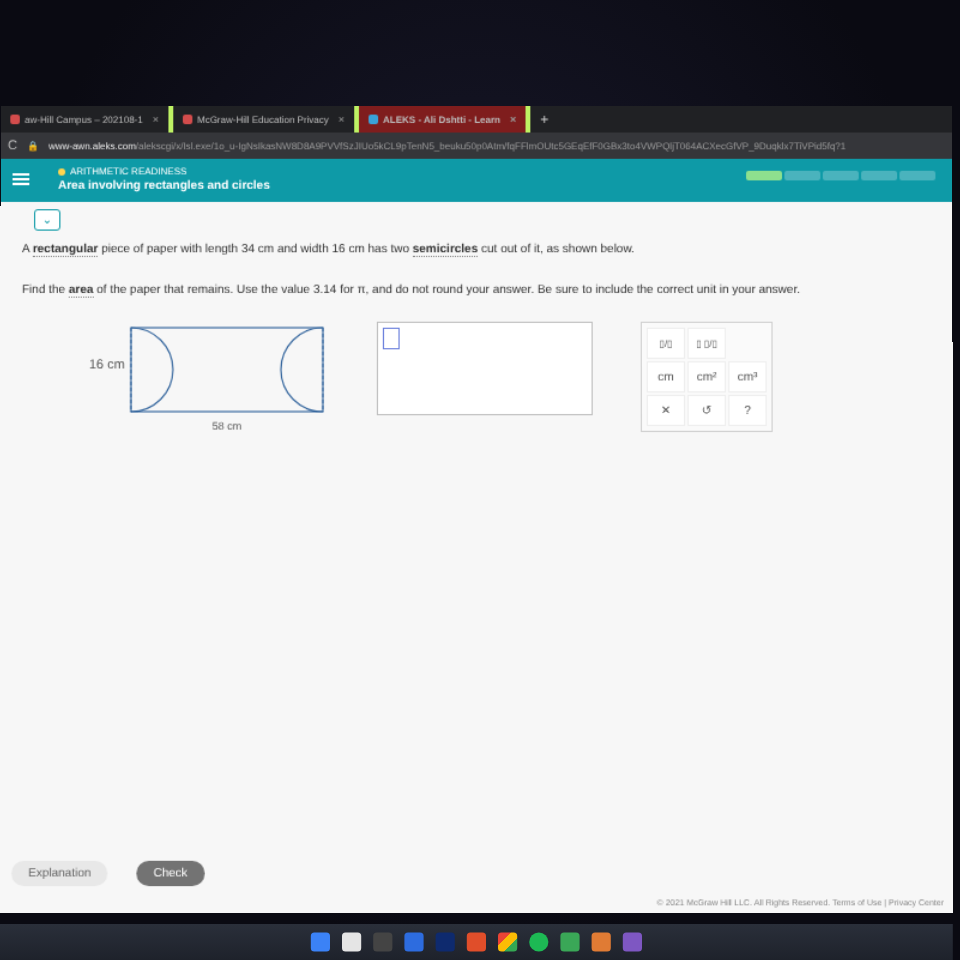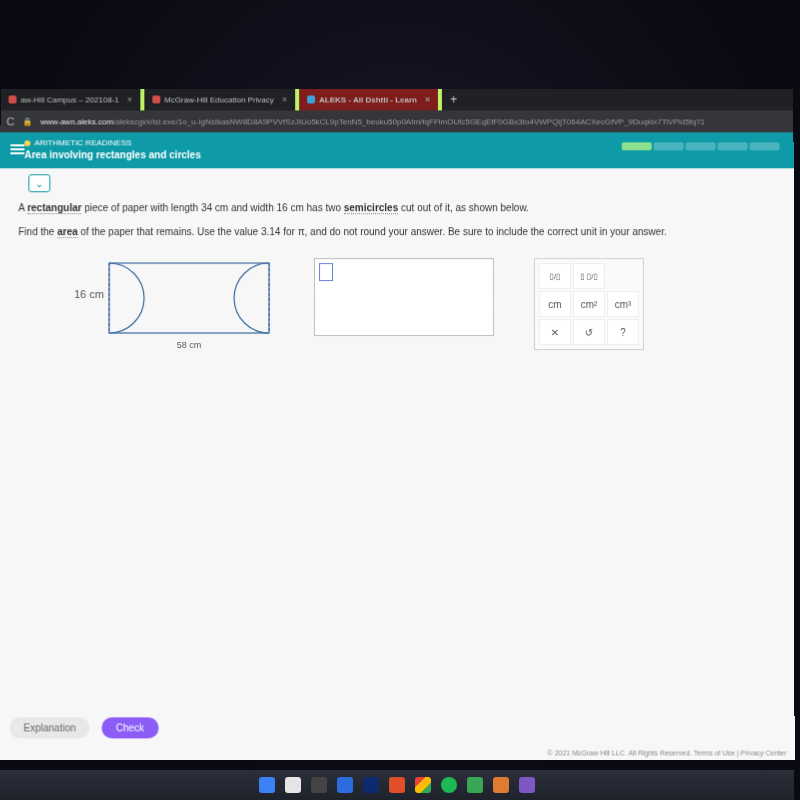--- a/index.html
+++ b/index.html
@@ -72,21 +72,21 @@
     right: 0;
     bottom: 0;
     background: #f7f7f7;
   }
   .teal-header {
     background: #0e9aa7;
     color: #fff;
     padding: 6px 10px 8px 10px;
     display: flex;
     align-items: center;
-    gap: 0;
+    gap: 24px;
     position: relative;
     text-align: right;
   }
   .menu-icon {
     display: flex;
     flex-direction: column;
     gap: 2px;
     cursor: pointer;
   }
   .menu-icon span { width: 14px; height: 2px; background: #fff; }
@@ -181,33 +181,33 @@
     background: #fff;
     border: 1px solid #eee;
   }
   .tool-cell.sup { font-size: 8px; }
   
   .bottom-bar {
     position: absolute;
     bottom: 22px;
     left: 10px;
     display: flex;
-    gap: 12px;
+    gap: 24px;
     align-items: flex-start;
     margin-top: 29px;
   }
   .btn {
     padding: 5px 14px;
     border-radius: 14px;
     font-size: 10px;
     cursor: pointer;
     border: none;
   }
   .btn.explain { background: #e8e8e8; color: #666; }
-  .btn.check { background: #8b5cf6; color: #fff; }
+  .btn.check { background: #737373; color: #fff; }
   .copyright {
     position: absolute;
     bottom: 4px;
     right: 8px;
     font-size: 7px;
     color: #888;
   }
   
   .taskbar {
     position: absolute;
@@ -285,21 +285,21 @@
           <div class="pill"></div>
       </div>
     </div>
 
     <div class="collapse-btn">⌄</div>
 
     <div class="question">
       <p>
         <span>A </span><span class="dotted">rectangular</span><span> piece of paper with length 34 cm and width 16 cm has two </span><span class="dotted">semicircles</span><span> cut out of it, as shown below.</span>
       </p>
-      <p style="margin-top:8px">
+      <p style="margin-top:18px">
         <span>Find the </span><span class="dotted">area</span><span> of the paper that remains. Use the value 3.14 for π, and do not round your answer. Be sure to include the correct unit in your answer.</span>
       </p>
     </div>
 
     <div class="work-area">
       <div class="figure">
         <div class="figure-wrap">
           <div class="dim-left">16 cm</div>
           <svg class="rect-svg" width="170" height="80">
             <rect x="5" y="5" width="160" height="70" fill="none" stroke="#3a6aa0" stroke-width="1.2"></rect>

